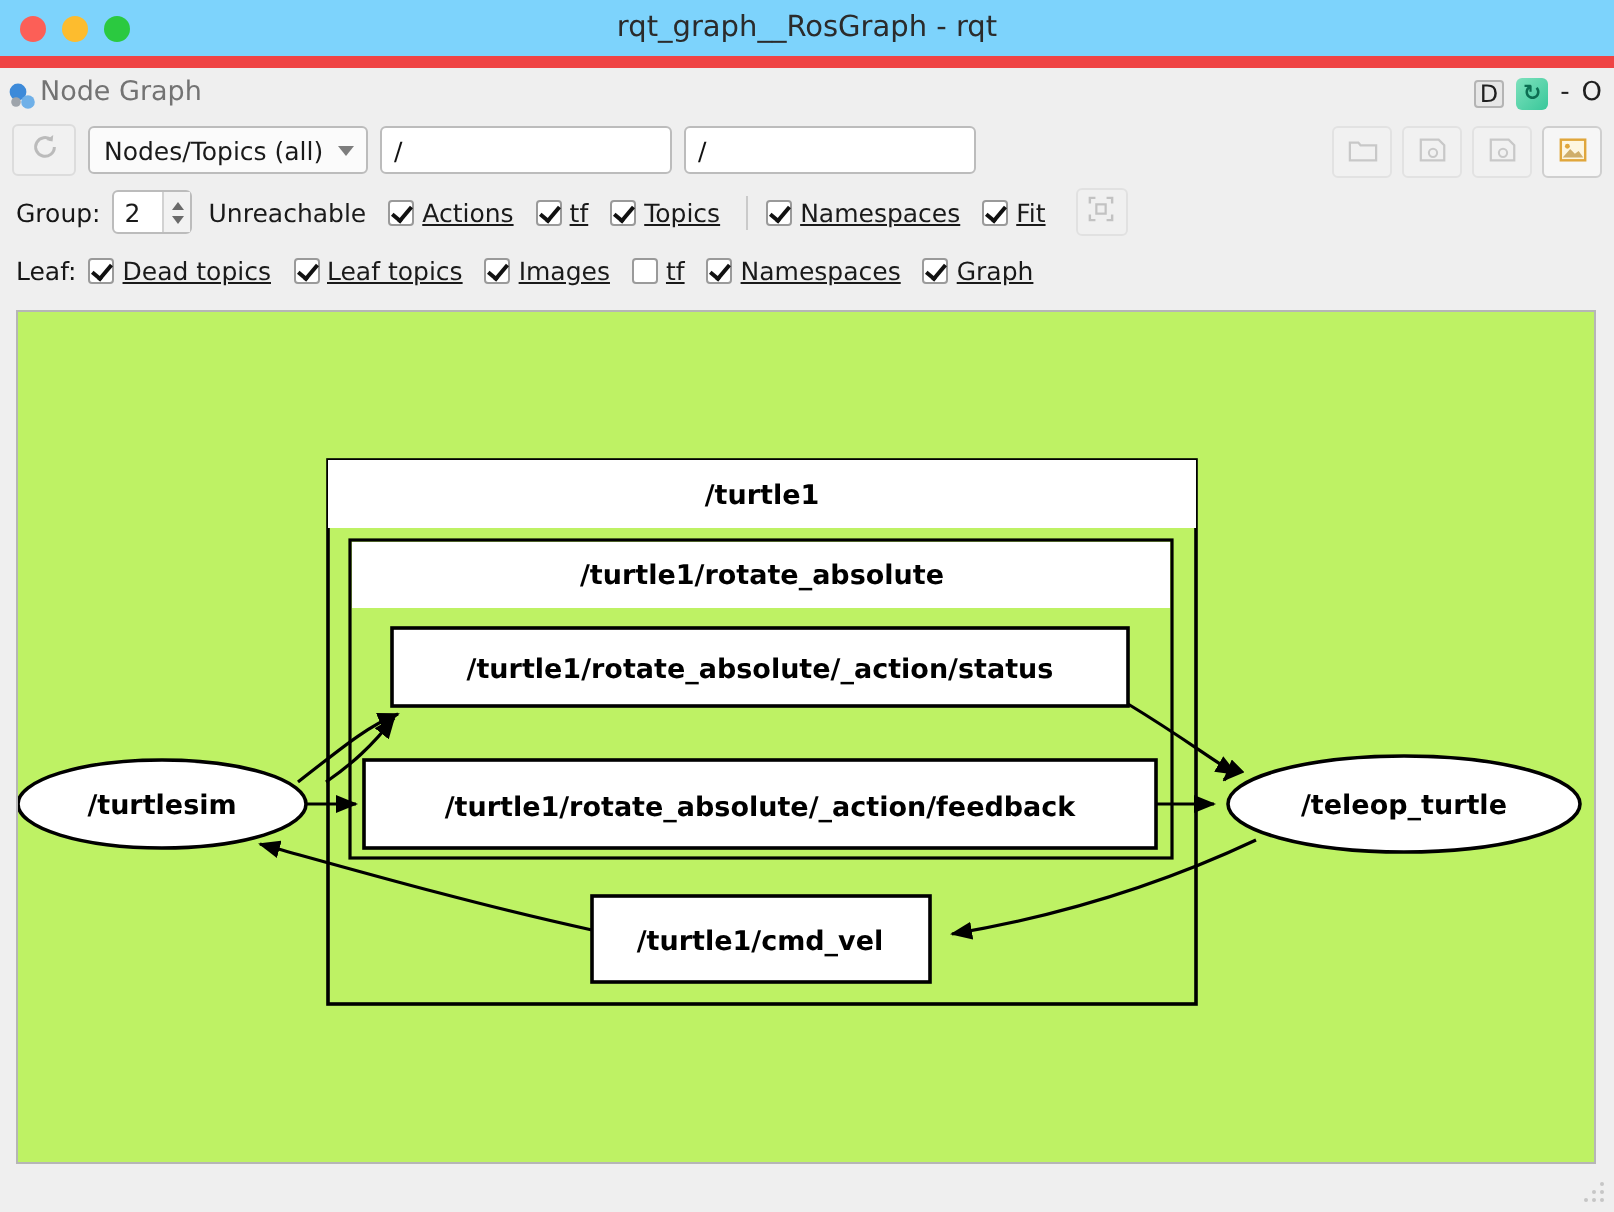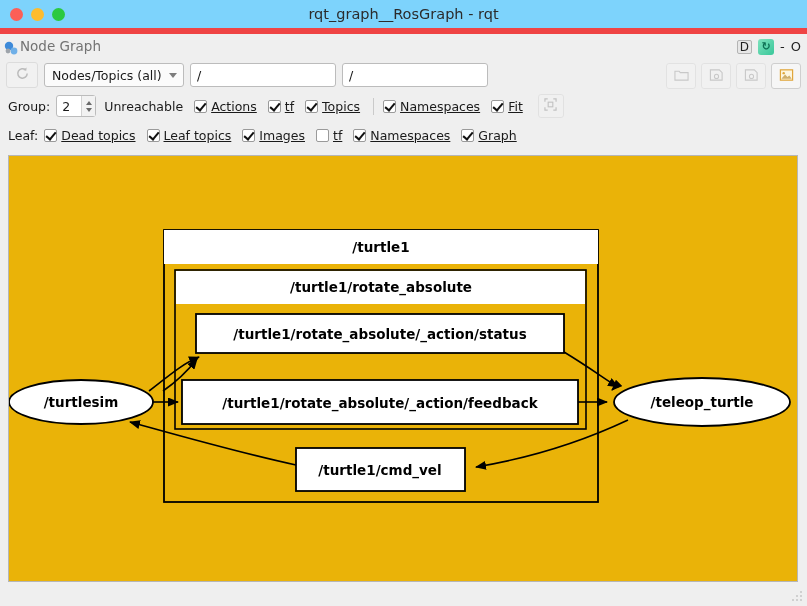--- a/index.html
+++ b/index.html
@@ -115,21 +115,21 @@
   .plain{margin-right:11px;}
   .vsep{width:1px;height:17px;background:#cacaca;margin:0 9px 0 2px;}
   .fitbtn{
     width:24px;height:22px;border:1px solid #d2d2d2;border-radius:3px;background:#f3f3f3;
     display:flex;align-items:center;justify-content:center;opacity:.45;margin-left:4px;
   }
 
   
   .canvaswrap{
     position:absolute;left:8px;top:155px;width:790px;height:427px;
-    background:#eab308;border:1px solid #b6b6b6;box-sizing:border-box;
+    background:#bef264;border:1px solid #b6b6b6;box-sizing:border-box;
   }
   .canvaswrap svg{display:block;}
   .grip{
     position:absolute;right:3px;bottom:3px;width:12px;height:12px;opacity:.45;
   }
 </style>
 </head>
 <body>
 
 <div class="titlebar">

